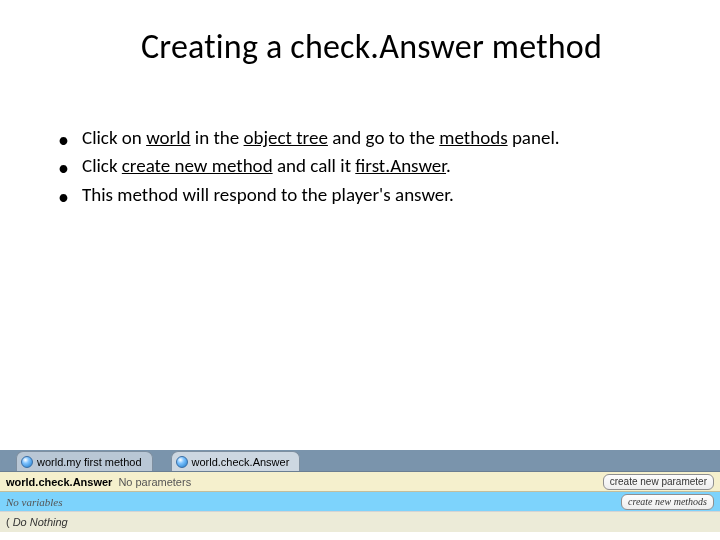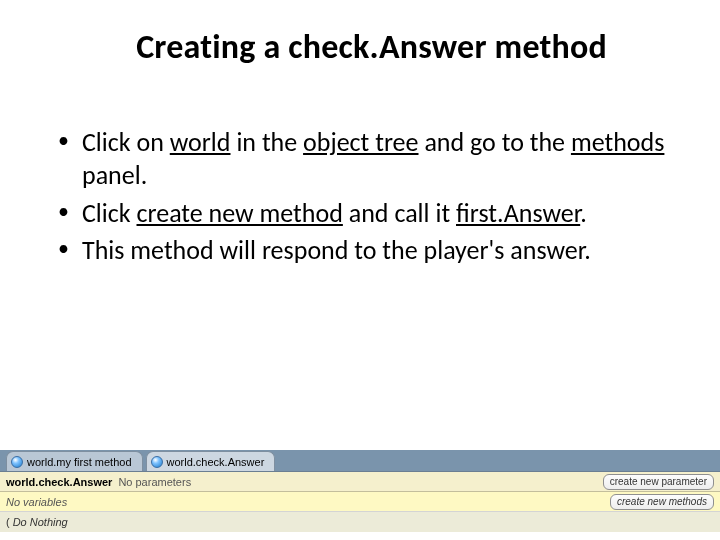--- a/index.html
+++ b/index.html
@@ -13,50 +13,50 @@
   }
   .slide {
     width: 720px; height: 540px;
     position: relative;
   }
   .title {
     position: absolute;
     top: 26px; left: 0; right: 0;
     text-align: center;
     font-size: 34px;
-    font-weight: 700;
+    font-weight: 400;
     letter-spacing: 0.2px;
     margin-left: 23px;
   }
   .body {
     position: absolute;
     top: 126px; left: 54px; right: 40px;
-    font-size: 26px;
+    font-size: 19px;
     line-height: 1.28;
   }
   ul.bullets { list-style: none; padding: 0; margin: 0; }
   ul.bullets > li { position: relative; padding-left: 28px; margin: 0 0 4px 0; }
   ul.bullets > li::before {
     content: "•";
     position: absolute; left: 4px; top: 0;
     font-size: 22px; line-height: 1.35;
   }
   .ui {
     position: absolute;
     left: 0; right: 0;
     bottom: 8px;
     font-family: Tahoma, Arial, sans-serif;
     font-size: 11px;
   }
   .tabbar {
     height: 22px;
     background: #7a94ac;
     display: flex; align-items: flex-end;
-    padding-left: 6px;
-    gap: 3px;
+    padding-left: 16px;
+    gap: 18px;
     border-bottom: 1px solid #6a7e92;
   }
   .tab {
     display: flex; align-items: center;
     height: 20px;
     padding: 0 10px 0 4px;
     background: #b9c7d5;
     border-top-left-radius: 7px;
     border-top-right-radius: 7px;
     border: 1px solid #7e8fa0;
@@ -88,25 +88,25 @@
     padding: 0 6px;
     background: linear-gradient(#fdfdfd,#eeeeee);
     border: 1px solid #8f8f8f;
     border-radius: 6px;
     cursor: pointer;
     font-size: 10px;
     color: #333;
   }
   .var-row {
     display: flex; align-items: center;
-    background: #fef9c3;
+    background: #7dd3fc;
     height: 20px;
     padding: 0 6px;
     border-bottom: 1px solid #d4d4d4;
-    font-style: italic; color: #555;
+    font-style: italic; color: #555; font-family: Liberation Serif, serif;
   }
   .var-row .spacer { flex: 1; }
   .do-row {
     display: flex; align-items: center;
     background: #ecebd8;
     height: 20px;
     padding: 0 6px;
     font-style: italic; color: #333;
   }
   .do-row .paren { font-style: normal; margin-right: 3px; }

